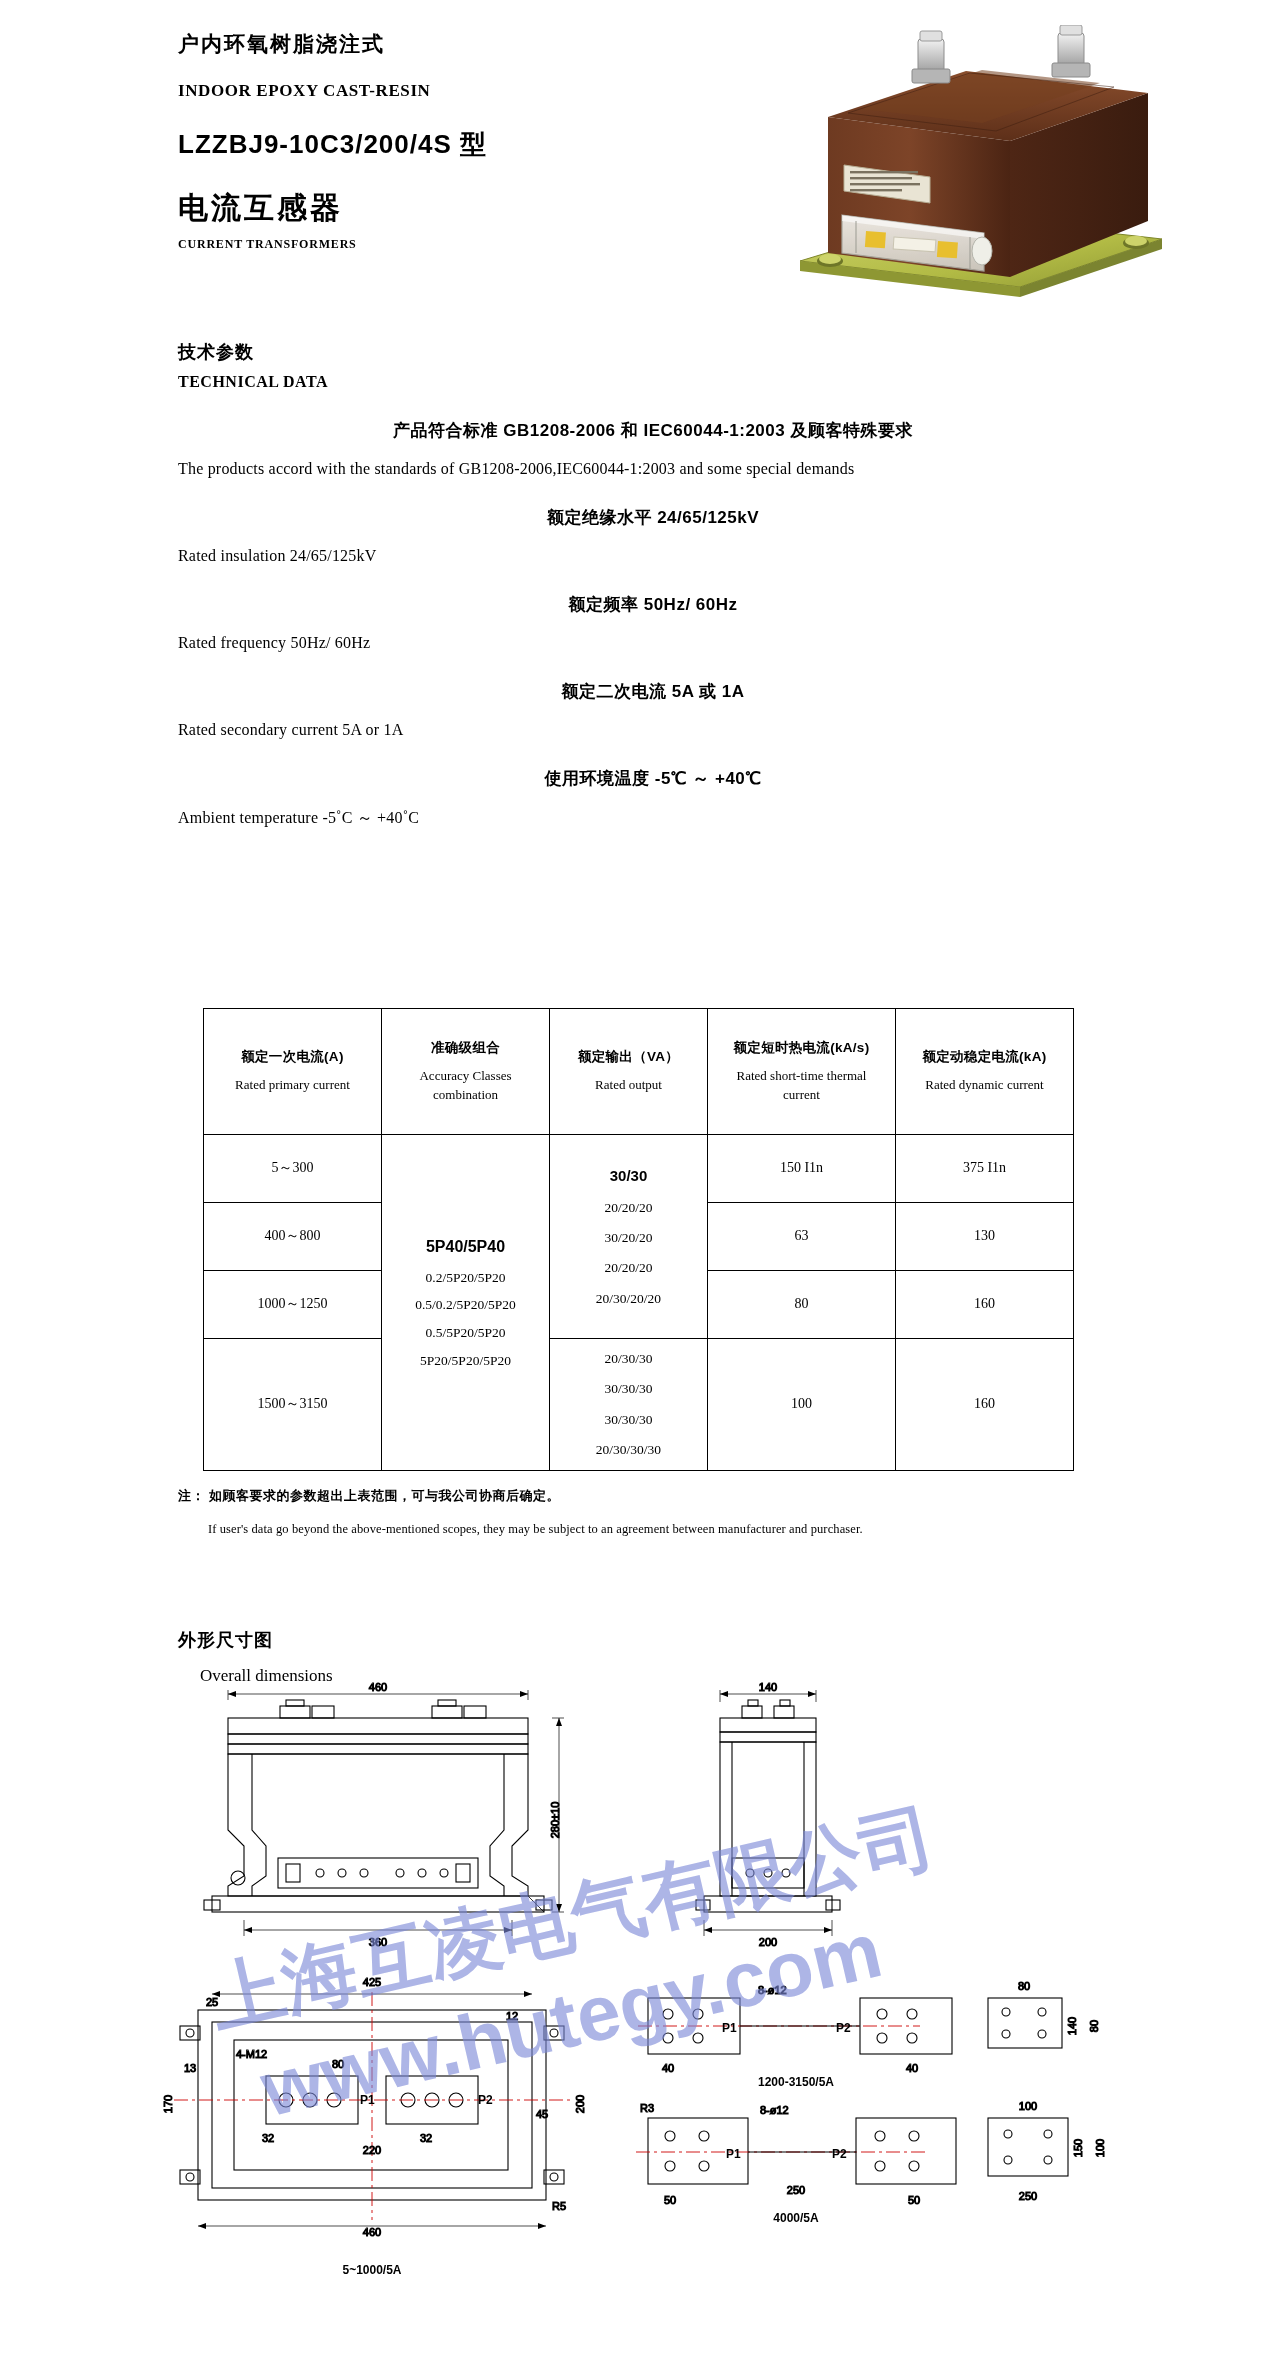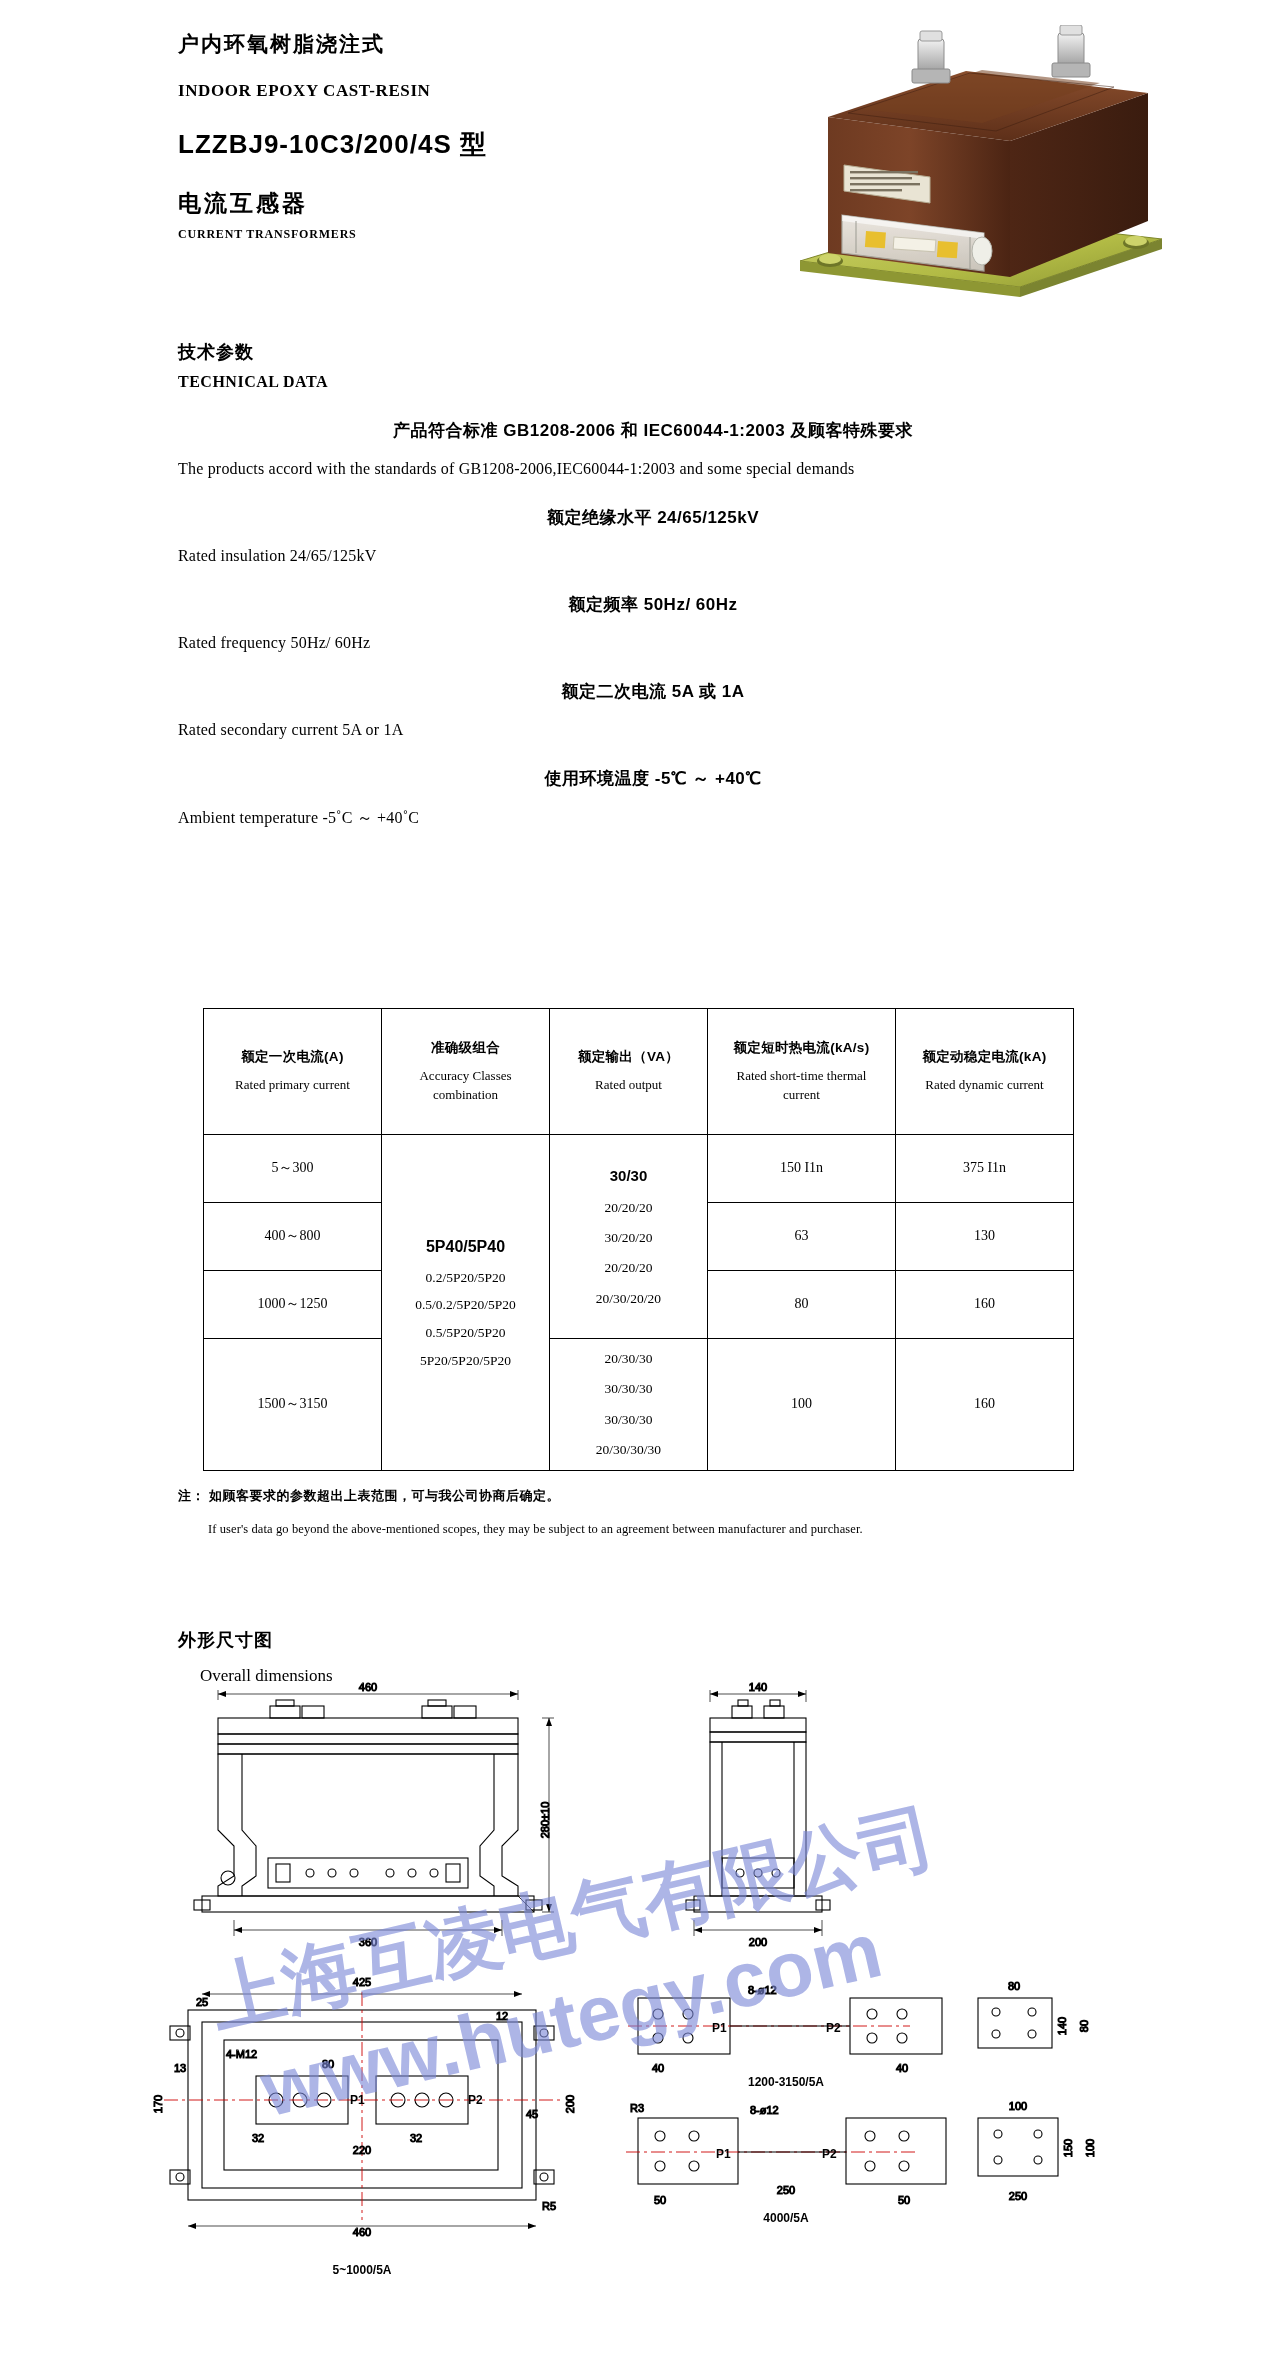--- a/index.html
+++ b/index.html
@@ -12,21 +12,21 @@
     position:relative;
     overflow:hidden;
   }
   .page { position:relative; width:1122px; height:2369px; }
 
   
   .header { position:absolute; left:178px; top:30px; width:700px; }
   .h-cn-small { font-family:"Liberation Sans", sans-serif; font-weight:bold; font-size:21px; letter-spacing:2px; }
   .h-en-small { font-family:"Liberation Serif", serif; font-weight:bold; font-size:17px; letter-spacing:.6px; margin-top:23px; }
   .h-model { font-family:"Liberation Sans", sans-serif; font-weight:bold; font-size:26px; letter-spacing:1px; margin-top:26px; }
-  .h-cn-big { font-family:"Liberation Sans", sans-serif; font-weight:bold; font-size:23px; letter-spacing:3px; margin-top:26px; }
+  .h-cn-big { font-family:"Liberation Sans", sans-serif; font-weight:bold; font-size:30px; letter-spacing:3px; margin-top:26px; }
   .h-sub1 { font-family:"Liberation Serif", serif; font-weight:bold; font-size:16px; margin-top:22px; }
   .h-sub2 { font-family:"Liberation Serif", serif; font-weight:bold; font-size:12px; margin-top:8px; letter-spacing:.8px; }
 
   
   .photo { position:absolute; left:770px; top:25px; width:430px; height:300px; }
 
   
   .tech { position:absolute; left:178px; top:340px; width:950px; }
   .t-title-cn { font-family:"Liberation Sans", sans-serif; font-weight:bold; font-size:18px; letter-spacing:1px; }
   .t-title-en { font-family:"Liberation Serif", serif; font-weight:bold; font-size:16px; margin-top:9px; letter-spacing:.5px; }
@@ -47,21 +47,21 @@
 
   .note { position:absolute; left:178px; top:1487px; width:950px; }
   .note-cn { font-family:"Liberation Sans", sans-serif; font-weight:bold; font-size:13px; letter-spacing:.5px; }
   .note-en { font-family:"Liberation Serif", serif; font-size:12.5px; margin-top:17px; margin-left:30px; letter-spacing:.1px; }
 
   
   .dim-title { position:absolute; left:178px; top:1628px; }
   .dim-cn { font-family:"Liberation Sans", sans-serif; font-weight:bold; font-size:18px; letter-spacing:1px; }
   .dim-en { font-family:"Liberation Serif", serif; font-size:17px; margin-top:14px; margin-left:22px; }
 
-  .drawings { position:absolute; left:150px; top:1680px; width:1030px; height:660px; }
+  .drawings { position:absolute; left:160px; top:1680px; width:1030px; height:660px; }
 
   
   .wm { position:absolute; left:0; top:1630px; width:1267px; height:720px; pointer-events:none; }
   .wm svg text { fill:#7b88d8; opacity:.62; font-family:"Liberation Sans", sans-serif; font-weight:bold; }
 </style>
 </head>
 <body>
 
 <div class="page">
 

